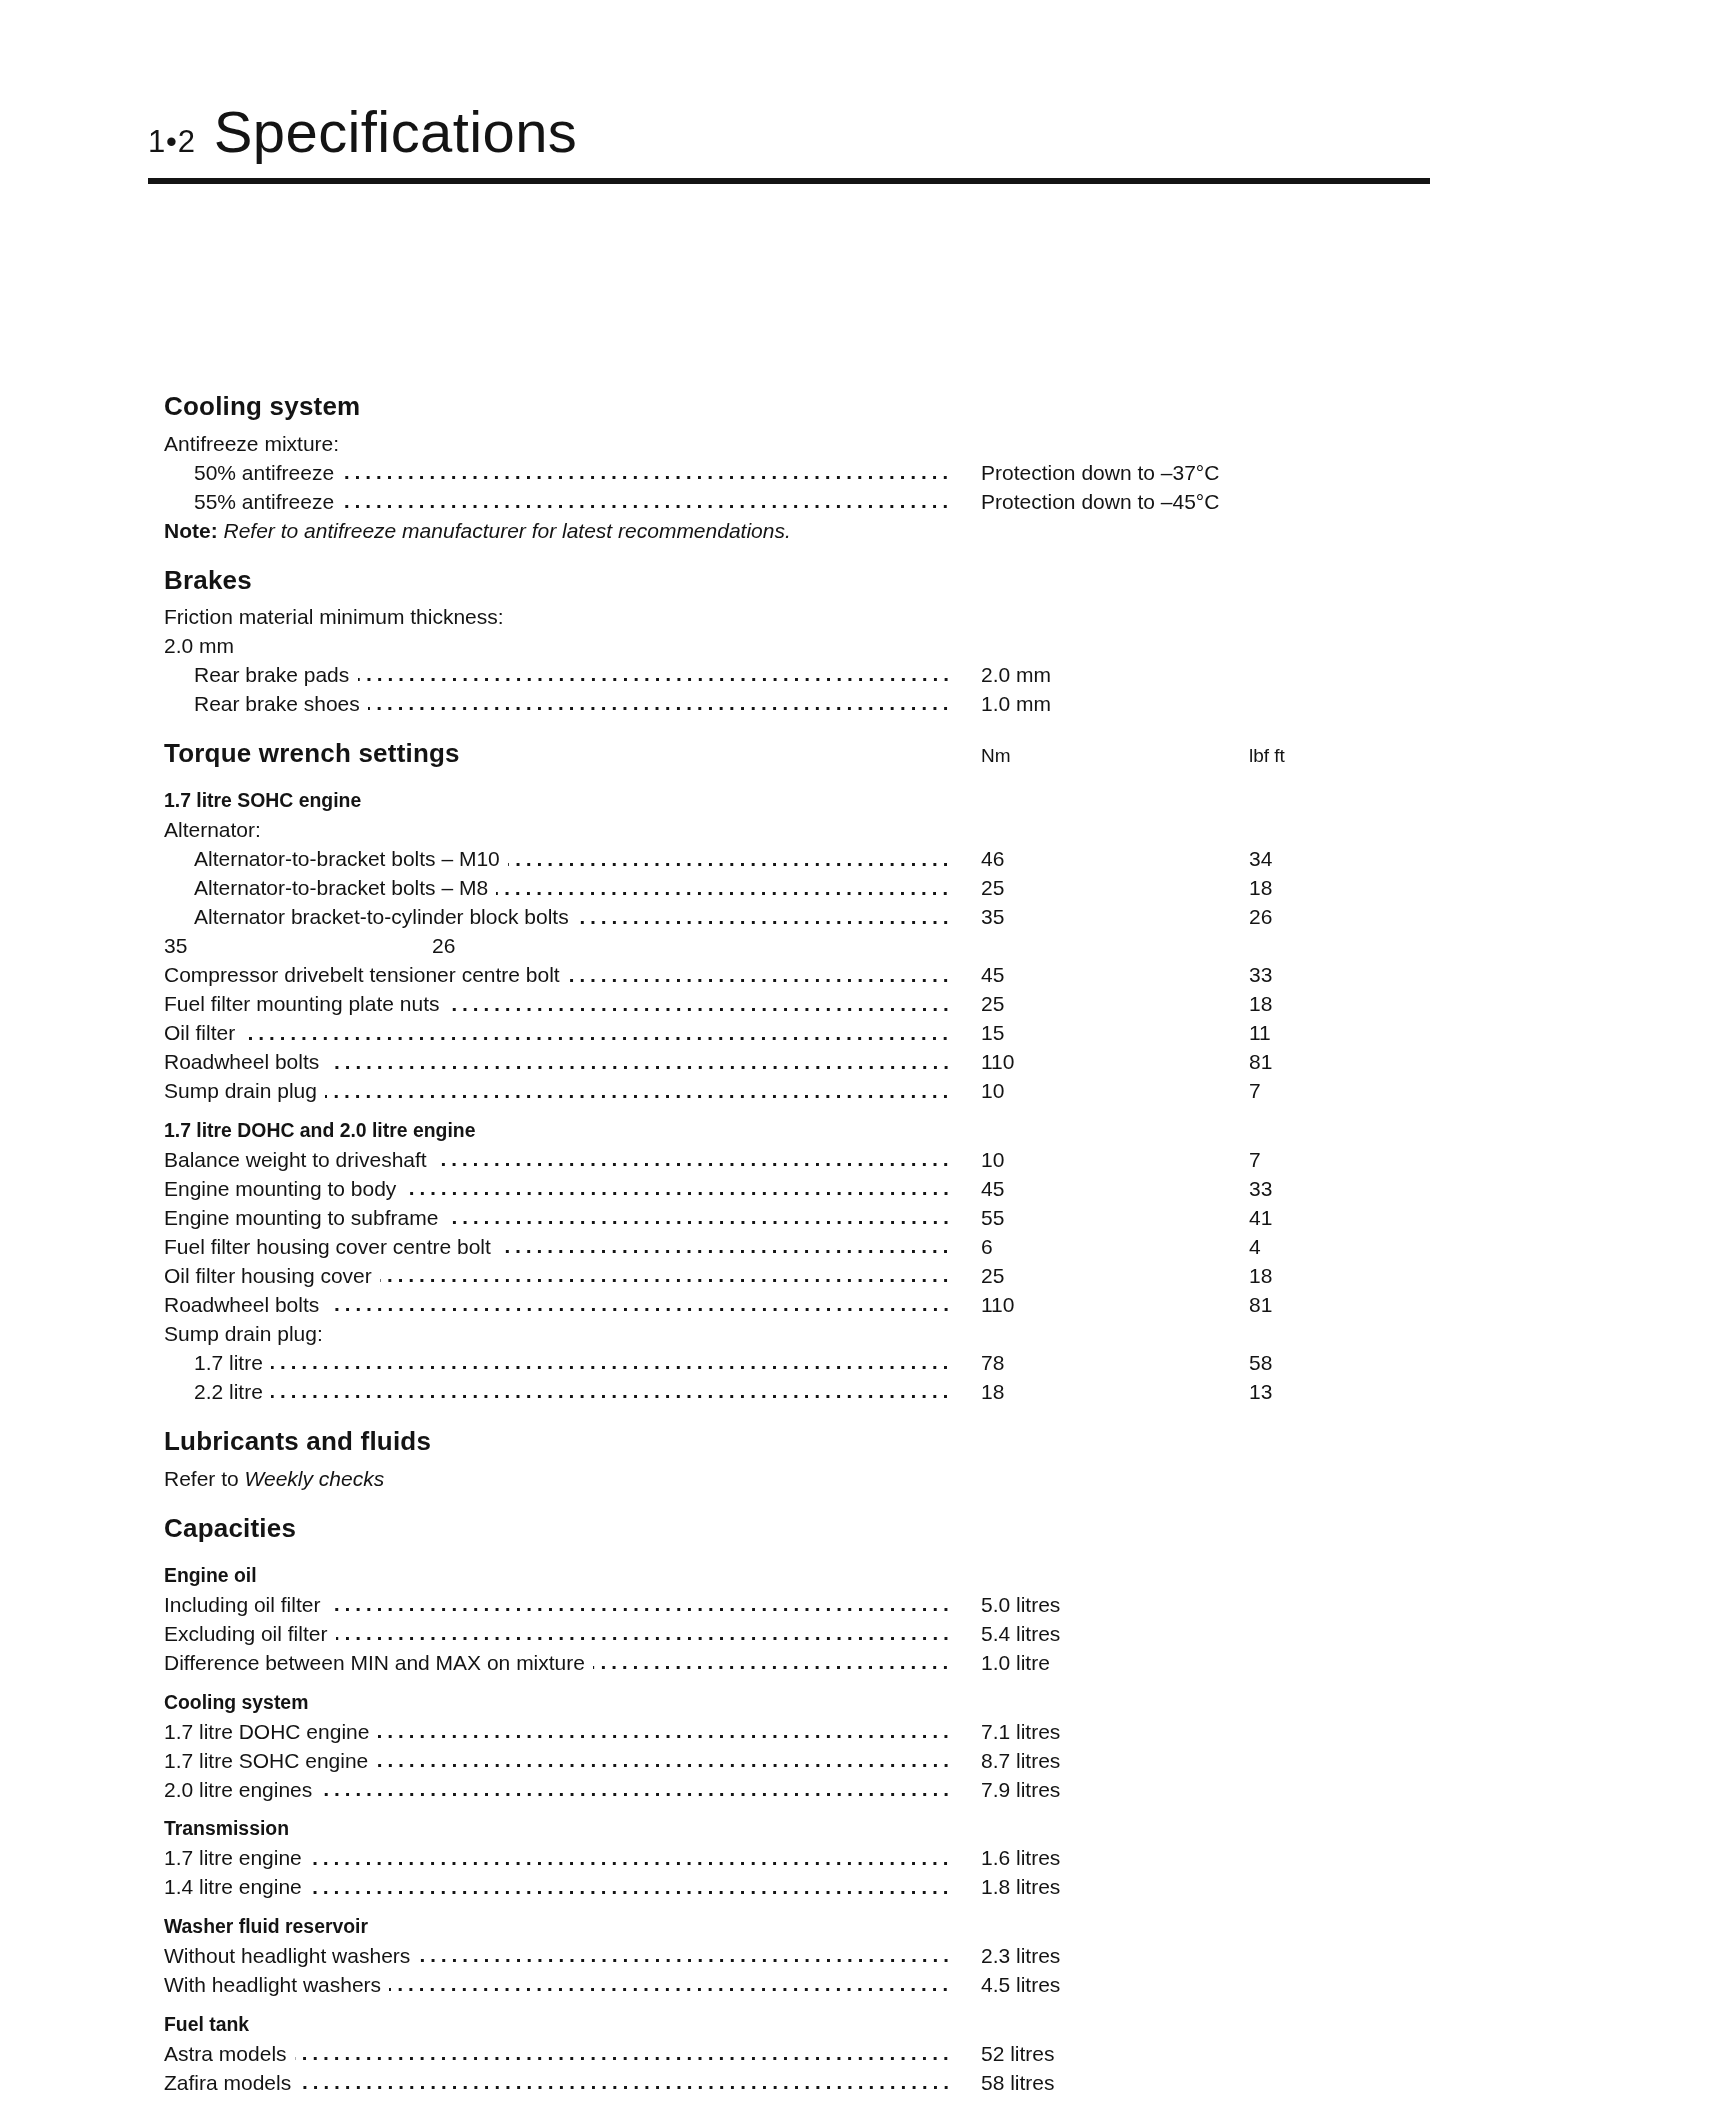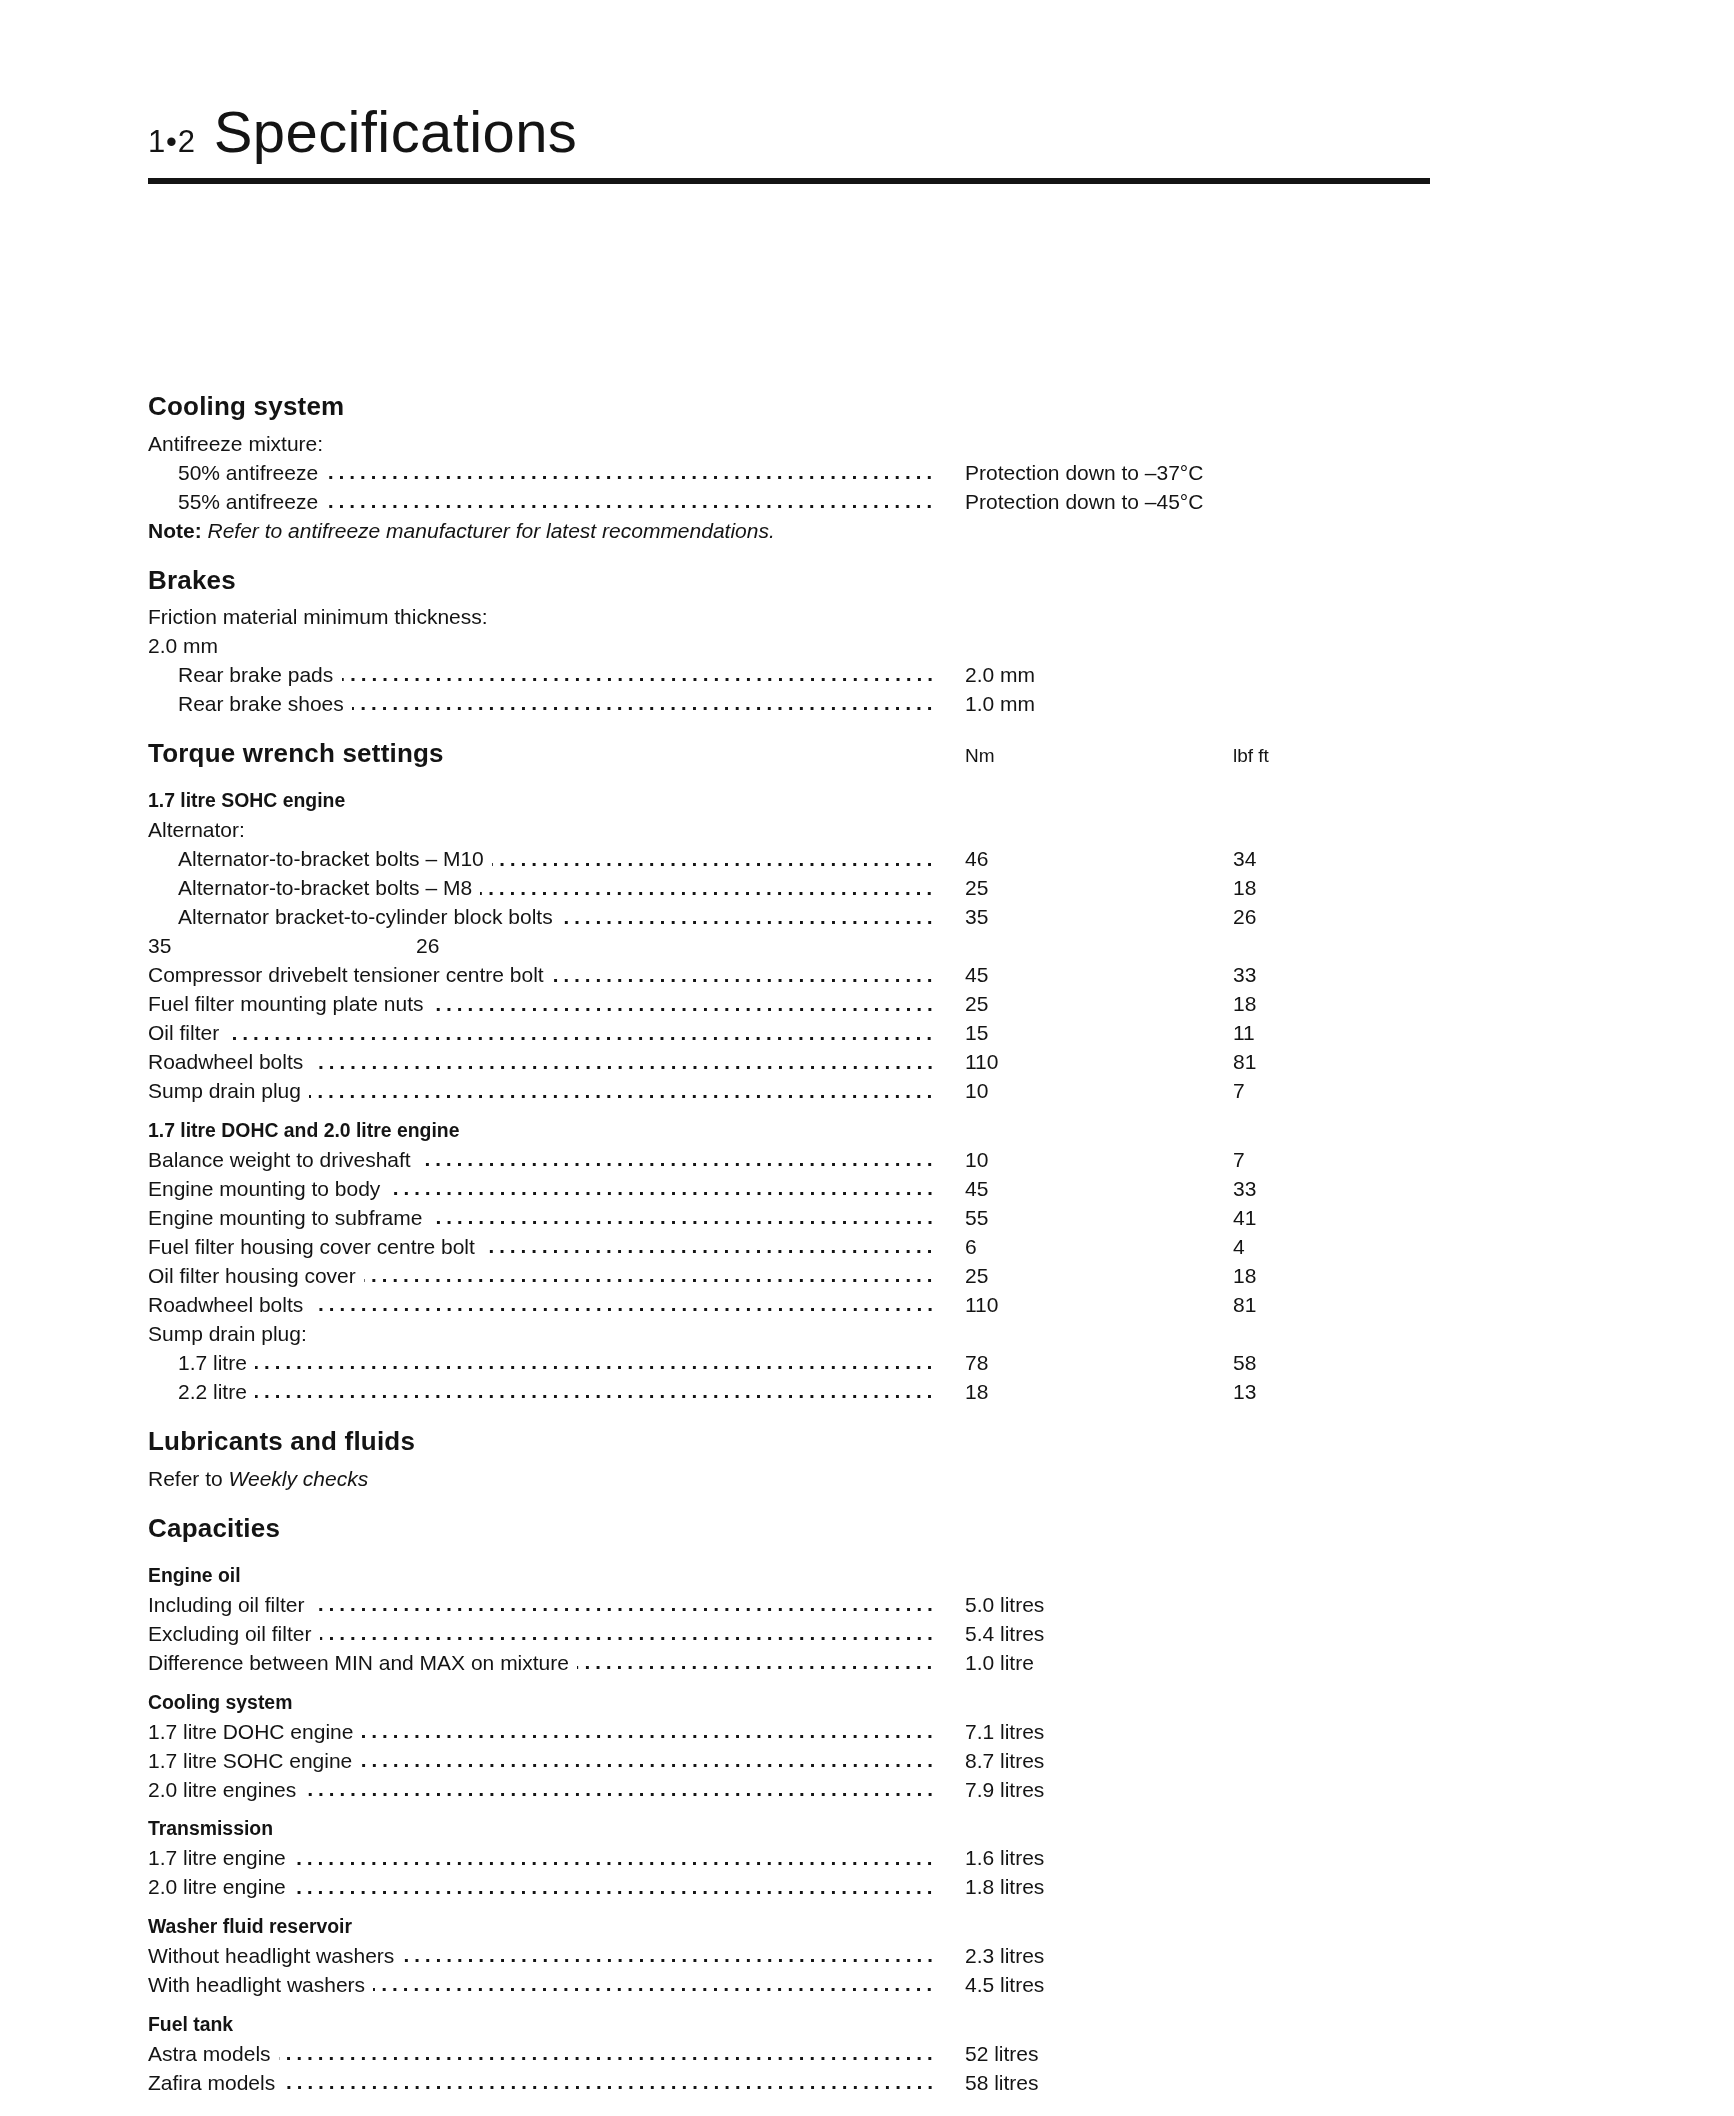--- a/index.html
+++ b/index.html
@@ -10,21 +10,21 @@
     font-family:"Liberation Sans","DejaVu Sans",sans-serif;
     -webkit-font-smoothing:antialiased;
   }
   .page { width:1441px; height:2116px; padding:98px 10.7px 0 148px; overflow:hidden; }
 
   .page-header { display:flex; align-items:baseline; gap:18px; }
   .page-number { font-size:31px; letter-spacing:0.8px; }
   .page-title { margin:0; font-size:58px; font-weight:400; letter-spacing:0.4px; }
   .header-rule { height:5.8px; background:var(--ink); margin-top:13.2px; }
 
-  .section { margin-top:20px; }
+  .section { margin-top:20px;margin-left:16px; }
   .section.first { margin-top:207px; }
 
   .sec-head-row { display:flex; align-items:baseline; }
   h2.sec-heading { margin:0 0 6.6px 0; font-size:26px; font-weight:700; width:817px; flex:none; letter-spacing:0.2px; }
   .colhead { font-size:19px; font-weight:400; flex:none; }
   .colhead.c1 { width:268px; }
 
   .subheading { font-size:19.4px; font-weight:700; line-height:29px; margin-top:10.7px; }
   .line { font-size:21px; line-height:29px; }
 
@@ -303,21 +303,21 @@
         <div class="subheading">Transmission</div>
         <div class="line spec-row">
           <div class="label-wrap">
             <span class="spec-label">1.7 litre engine</span>
             <span class="dot-leader"></span>
           </div>
           <div class="val v1">1.6 litres</div>
         </div>
         <div class="line spec-row">
           <div class="label-wrap">
-            <span class="spec-label">2.0 litre engine</span>
+            <span class="spec-label">1.4 litre engine</span>
             <span class="dot-leader"></span>
           </div>
           <div class="val v1">1.8 litres</div>
         </div>
         <div class="subheading">Washer fluid reservoir</div>
         <div class="line spec-row">
           <div class="label-wrap">
             <span class="spec-label">Without headlight washers</span>
             <span class="dot-leader"></span>
           </div>

